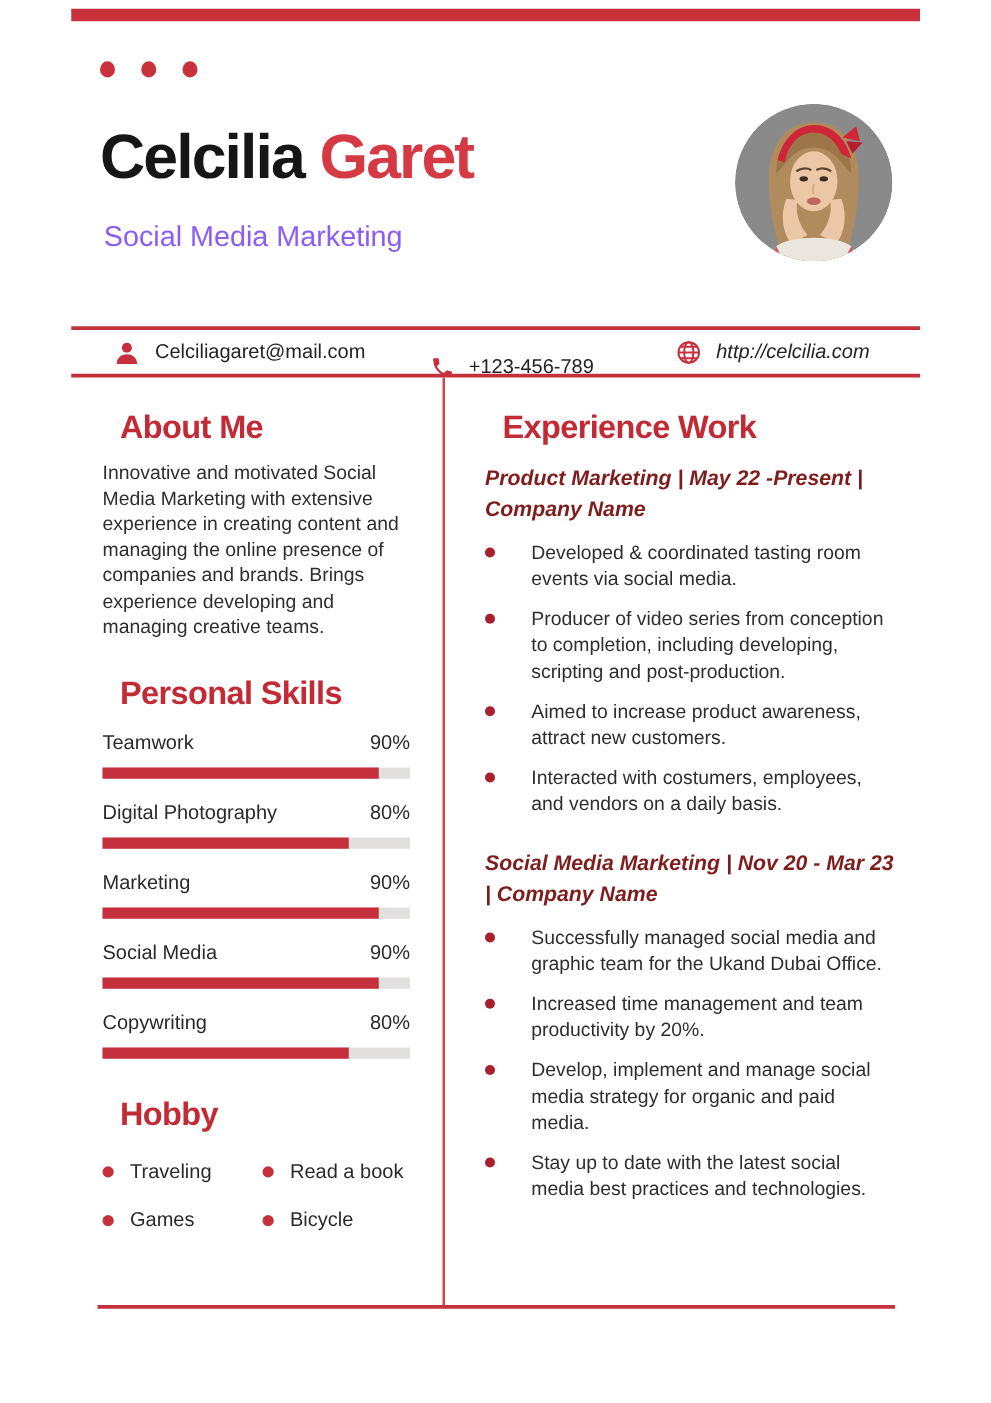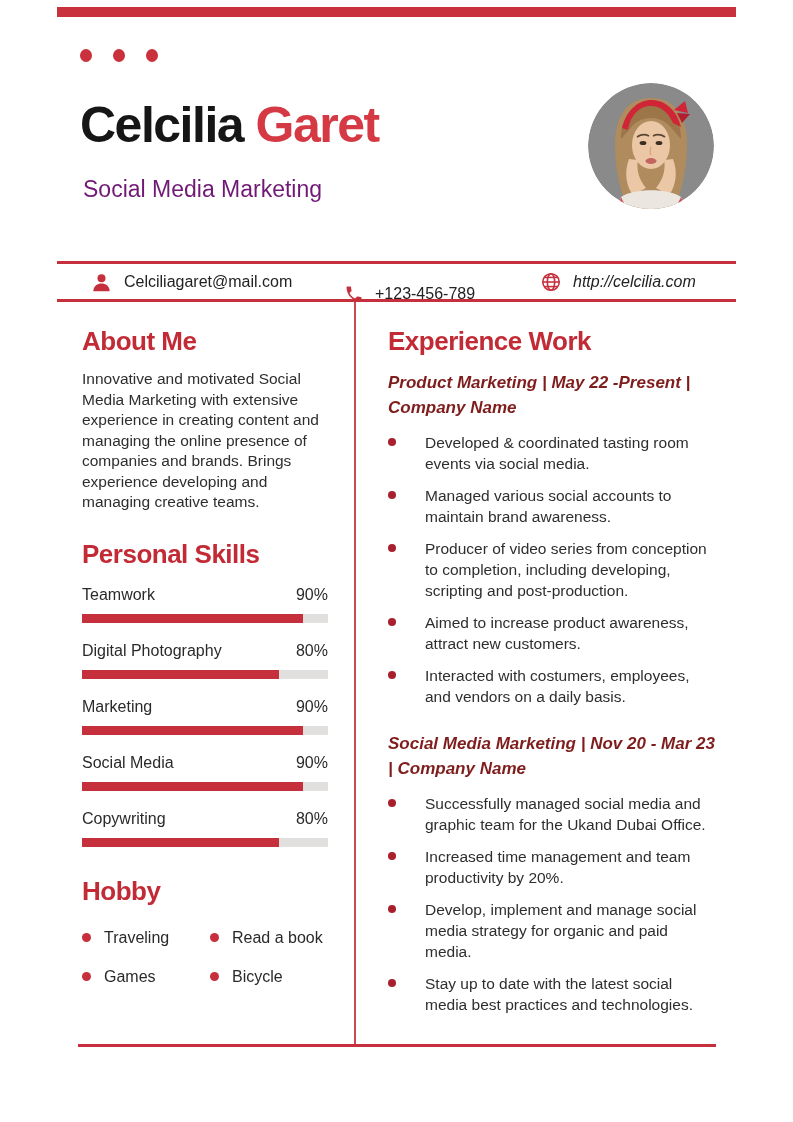--- a/index.html
+++ b/index.html
@@ -8,21 +8,21 @@
   .page { position:relative; width:793px; height:1122px; background:#ffffff; overflow:hidden;padding-left:28px; }
 
   
   .top-bar { position:absolute; left:57px; top:7px; width:679px; height:10px; background:#c9313d; }
   .dots { position:absolute; left:80px; top:49px; display:flex; gap:21px; }
   .dot-lg { width:12px; height:13px; border-radius:50%; background:#c9313d; }
 
   
   .name { position:absolute; left:80px; top:96px; font-size:50px; font-weight:bold; letter-spacing:-1.5px; color:#161616; white-space:nowrap; }
   .name .last { color:#d53a44; }
-  .subtitle { position:absolute; left:83px; top:176px; font-size:23px; color:#701a75; }
+  .subtitle { position:absolute; left:83px; top:176px; font-size:23px; color:#8b5cf6; }
 
   
   .avatar { position:absolute; left:588px; top:83px; width:126px; height:126px; border-radius:50%; overflow:hidden; }
   .avatar svg { display:block; width:100%; height:100%; }
 
   
   .contact-bar { position:absolute; left:57px; top:261px; width:679px; height:41px;
                  border-top:3px solid #c5303c; border-bottom:3px solid #c5303c; }
   .contact-item { position:absolute; top:270px; display:flex; align-items:center; gap:11px;
                   font-size:16px; color:#232323; height:24px; }
@@ -32,21 +32,21 @@
   .ci-web { left:540px;font-style:italic; }
 
   
   .divider { position:absolute; left:354px; top:302px; width:2px; height:743px; background:#cd4750; }
   .bottom-line { position:absolute; left:78px; top:1044px; width:638px; height:3px; background:#c5303c; }
 
   
   .left-col { position:absolute; left:82px; top:326px; width:246px; }
   .right-col { position:absolute; left:388px; top:326px; width:328px; }
 
-  .section-title { font-size:26px; line-height:30px; font-weight:bold; letter-spacing:-0.5px; color:#c22b35; }
+  .section-title { font-size:26px; line-height:30px; font-weight:bold; letter-spacing:-0.5px; color:#c22b35;margin-left:14px; }
 
   .about-text { margin-top:13px; font-size:15.5px; line-height:20.5px; color:#2e2e2e; }
 
   .skills-title { margin-top:26px; }
   .skills-list { margin-top:17px; }
   .skill-row { margin-top:19px; }
   .skill-row:first-child { margin-top:0; }
   .skill-head { display:flex; justify-content:space-between; align-items:baseline; font-size:16px; color:#2a2a2a; }
   .skill-track { margin-top:10px; height:9px; width:100%; background:#e2dfdf; }
   .skill-fill { height:100%; background:#c5303c; }
@@ -221,24 +221,20 @@
     <div>
         <div class="job">
       <div class="job-heading">Product Marketing | May 22 -Present | Company Name</div>
       <div class="job-bullets">
             <div class="bullet-item">
       <span class="dot exp-dot"></span>
       <span class="bullet-text">Developed &amp; coordinated tasting room events via social media.</span>
     </div>
             <div class="bullet-item">
       <span class="dot exp-dot"></span>
-      <span class="bullet-text">Managed various social accounts to maintain brand awareness.</span>
-    </div>
-            <div class="bullet-item">
-      <span class="dot exp-dot"></span>
       <span class="bullet-text">Producer of video series from conception to completion, including developing, scripting and post-production.</span>
     </div>
             <div class="bullet-item">
       <span class="dot exp-dot"></span>
       <span class="bullet-text">Aimed to increase product awareness, attract new customers.</span>
     </div>
             <div class="bullet-item">
       <span class="dot exp-dot"></span>
       <span class="bullet-text">Interacted with costumers, employees, and vendors on a daily basis.</span>
     </div>

